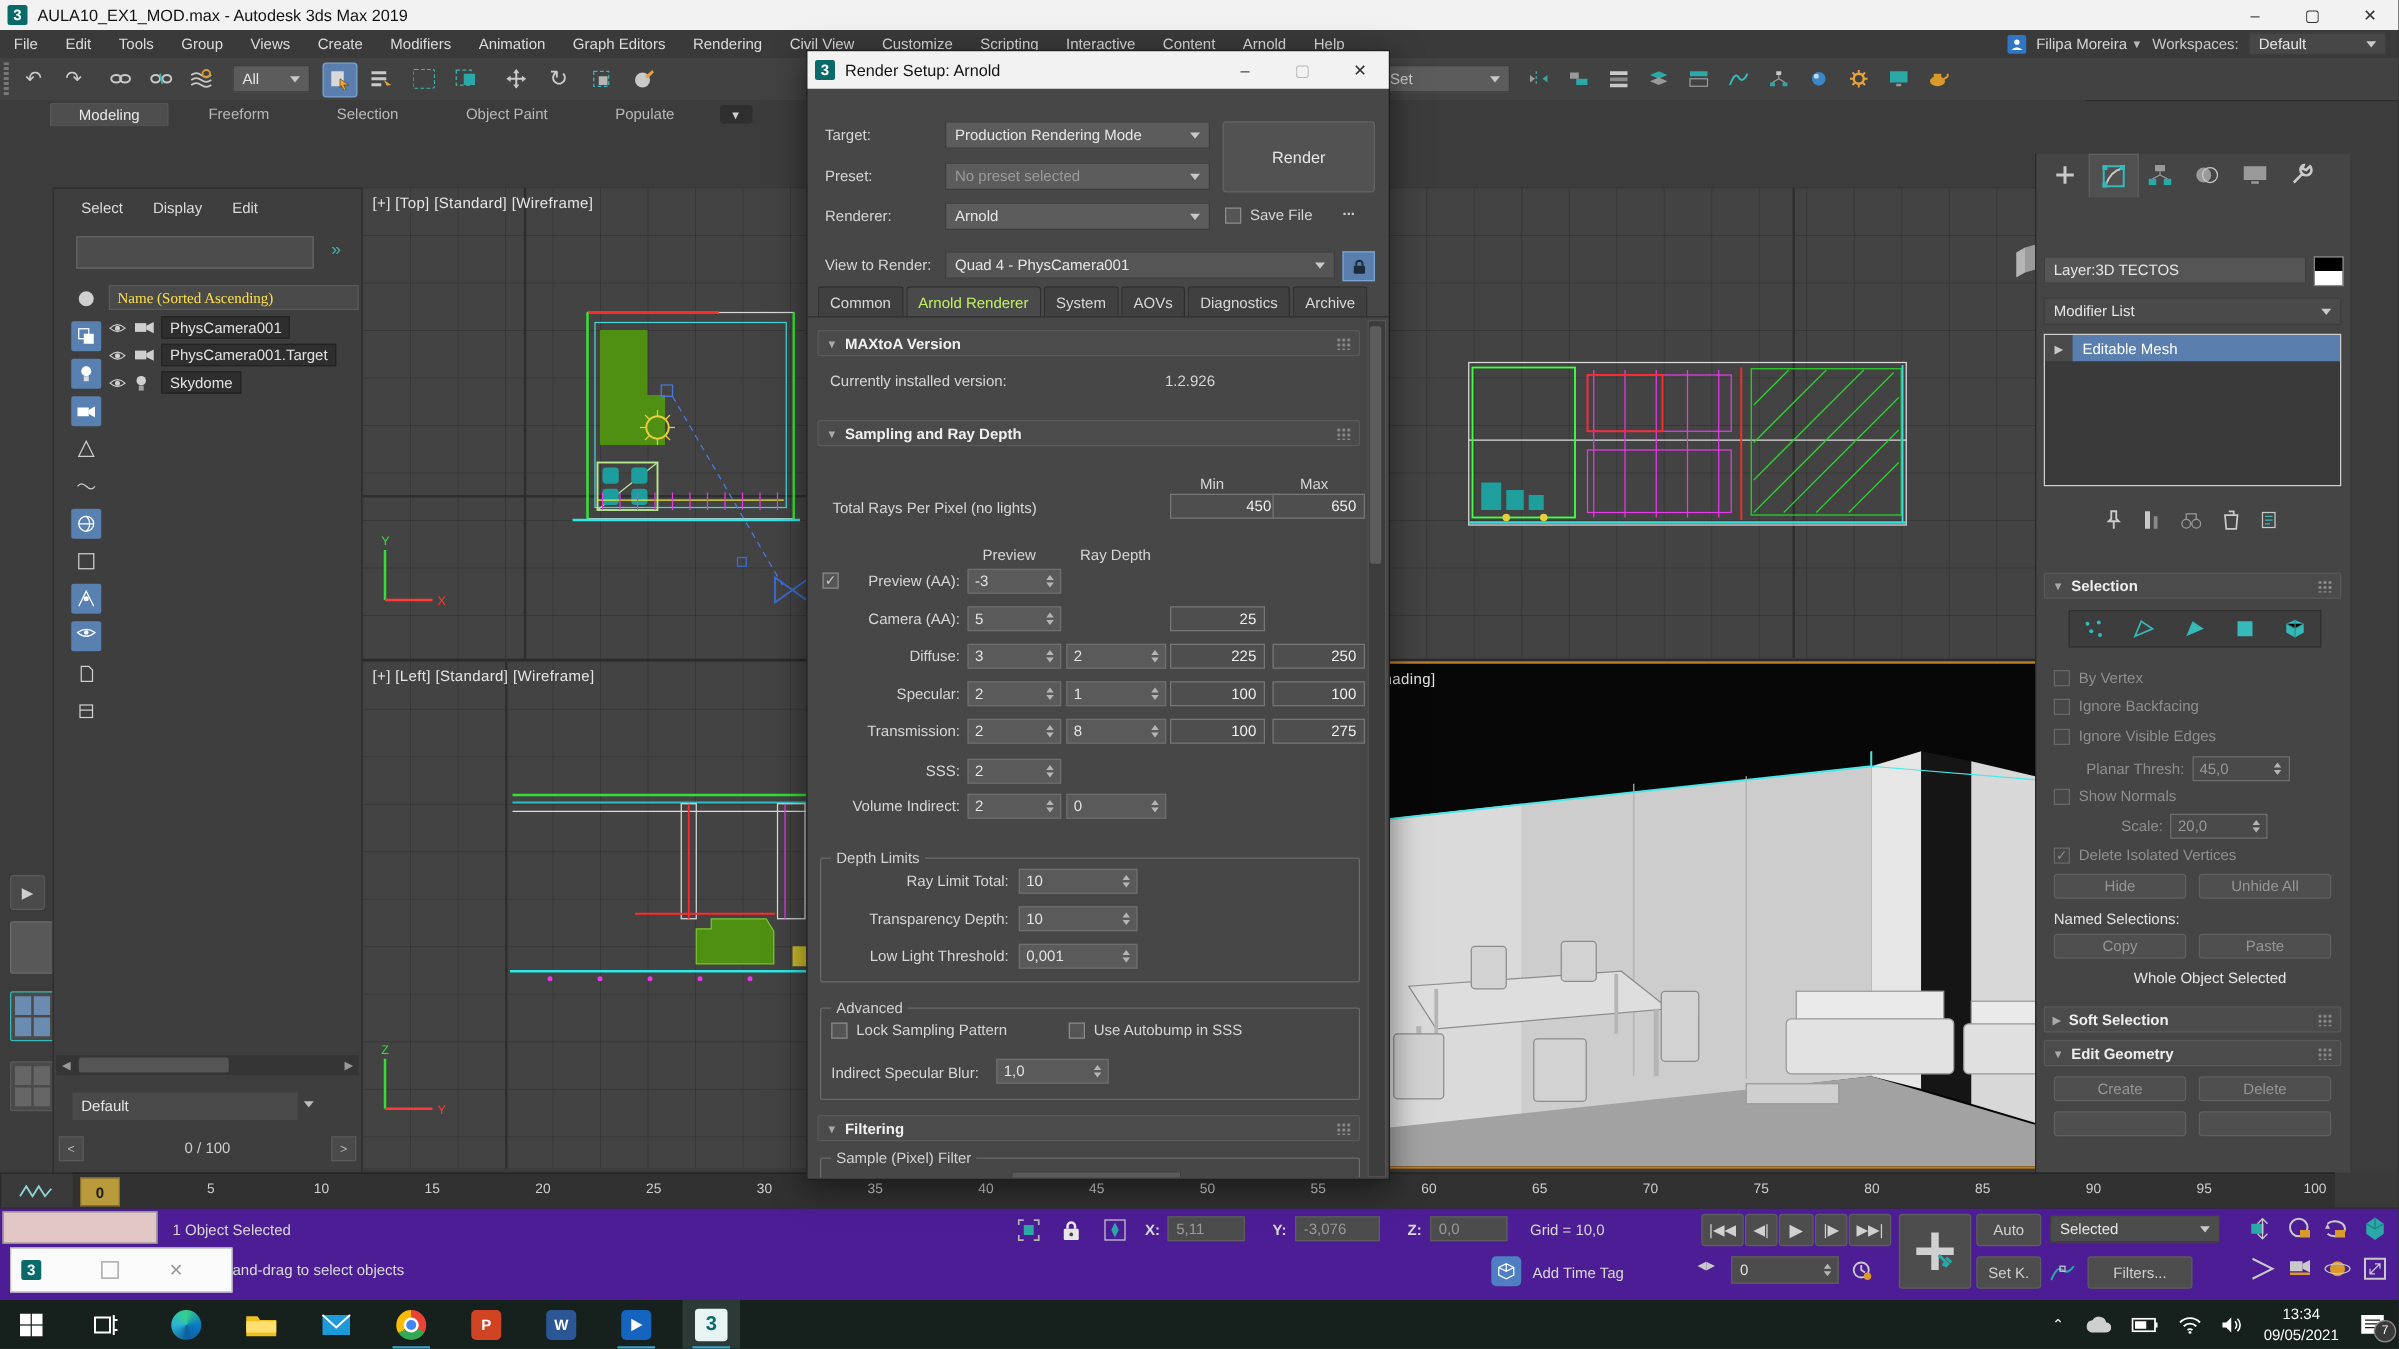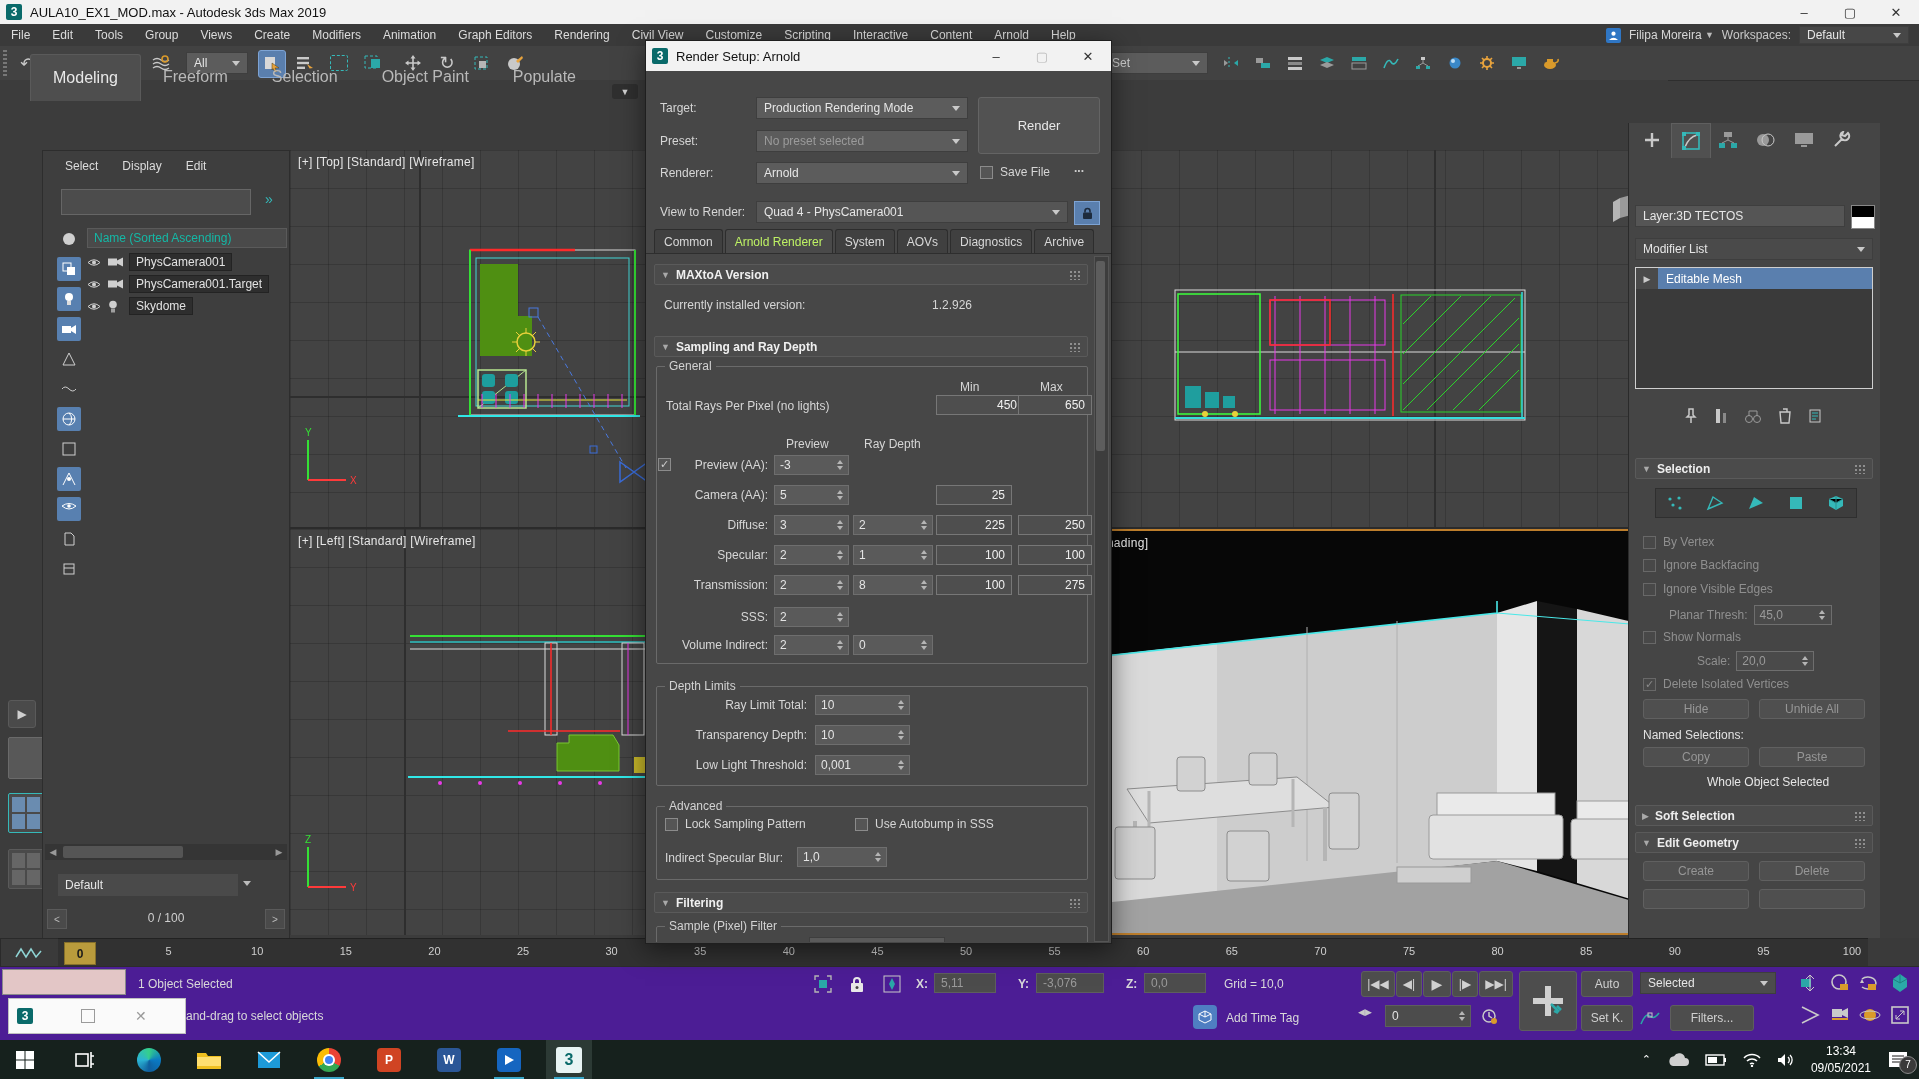--- a/index.html
+++ b/index.html
@@ -12,21 +12,21 @@
   .winbtn{width:46px;height:24px;display:flex;align-items:center;justify-content:center;color:#333;font-size:13px;}
   
   .menubar{left:0;top:24px;width:1919px;height:22px;background:#3a3a3a;display:flex;align-items:center;border-bottom:1px solid #2c2c2c;}
   .mi{padding:0 11px;color:#dcdcdc;font-size:12px;}
   
   .toolbar{left:0;top:46px;width:1919px;height:34px;background:#424242;border-bottom:1px solid #2e2e2e;}
   .tico{position:absolute;top:4px;width:26px;height:26px;border-radius:3px;display:flex;align-items:center;justify-content:center;color:#c9c9c9;font-size:16px;}
   .tico.on{background:#5a7fae;border:1px solid #7da3d4;}
   .dash{border:1px dashed #35b9b9;width:16px;height:14px;border-radius:2px;}
   
-  .rtab{padding:14px 22px;color:#b9b9b9;font-size:16px;}
+  .rtab{padding:2px 22px;color:#b9b9b9;font-size:12px;margin-left:10px;}
   .rtab.on{background:#4e4e4e;color:#e8e8e8;border:1px solid #5a5a5a;border-bottom:none;border-radius:3px 3px 0 0;}
   
   .dd{background:#5c5c5c;border:1px solid #3e3e3e;height:22px;display:flex;align-items:center;padding:0 7px;font-size:12px;color:#e6e6e6;box-sizing:border-box;}
   .dd .ar{margin-left:auto;width:0;height:0;border-left:4px solid transparent;border-right:4px solid transparent;border-top:5px solid #c9c9c9;}
   .dd.dis{color:#9b9b9b;}
   .spin{background:#5a5a5a;border:1px solid #6e6e6e;height:20px;display:flex;align-items:center;box-sizing:border-box;}
   .spv{flex:1;padding-left:5px;color:#e4e4e4;font-size:12px;}
   .spv.dim{color:#999;}
   .spa{width:13px;display:flex;flex-direction:column;align-items:center;gap:2px;padding-right:2px;}
   .sau{width:0;height:0;border-left:3px solid transparent;border-right:3px solid transparent;border-bottom:4px solid #b5b5b5;}
@@ -359,21 +359,21 @@
           </svg>
         </div>
         <div class="sico" style="top: 406px;">
           <svg width="16" height="16" viewBox="0 0 16 16">
             <rect x="3" y="3" width="10" height="10" fill="none" stroke="#cfcfcf"></rect>
             <path d="M3 7 h10" stroke="#cfcfcf"></path>
           </svg>
         </div>
       </div>
     <div class="a" style="left:44px;top:77px;width:200px;height:20px;background:#4a4a4a;border:1px solid #5a5a5a;display:flex;align-items:center;padding-left:6px;box-sizing:border-box;">
-      <span style="color:#14b8a6;">Name (Sorted Ascending)</span>
+      <span style="color:#fde047;font-family:Liberation Serif, serif;">Name (Sorted Ascending)</span>
     </div>
     <div id="se-rows">
         <div class="serow" style="top: 100px;">
           <div style="width: 16px;">
             <svg width="14" height="11" viewBox="0 0 14 11">
               <path d="M1 5.5 Q7 0 13 5.5 Q7 11 1 5.5 Z" fill="none" stroke="#cfcfcf"></path>
               <circle cx="7" cy="5.5" r="2" fill="#cfcfcf"></circle>
             </svg>
           </div>
           <div style="width: 18px;">
@@ -1040,23 +1040,20 @@
           <span class="grip"></span>
         </div>
       <span class="dlab a" style="left:18px;top:44px;">Currently installed version:</span>
       <span class="dlab a" style="left:286px;top:44px;">1.2.926</span>
 
       <div class="roll a" style="left:8px;top:82px;width:434px;">
           <span class="tri">▼</span>
           <span style="color:#f0f0f0;">Sampling and Ray Depth</span>
           <span class="grip"></span>
         </div>
-      <div class="grp" style="left:10px;top:112px;width:430px;height:296px;">
-        <span class="glab">General</span>
-      </div>
       <span class="dlab a" style="left:314px;top:126px;">Min</span>
       <span class="dlab a" style="left:394px;top:126px;">Max</span>
       <span class="dlab a" style="left:20px;top:145px;">Total Rays Per Pixel (no lights)</span>
       <div class="nf a" style="left:290px;top:141px;width:88px;">
           <span>450</span>
         </div>
       <div class="nf a" style="left:372px;top:141px;width:74px;">
           <span>650</span>
         </div>
       <span class="dlab a" style="left:140px;top:183px;">Preview</span>

